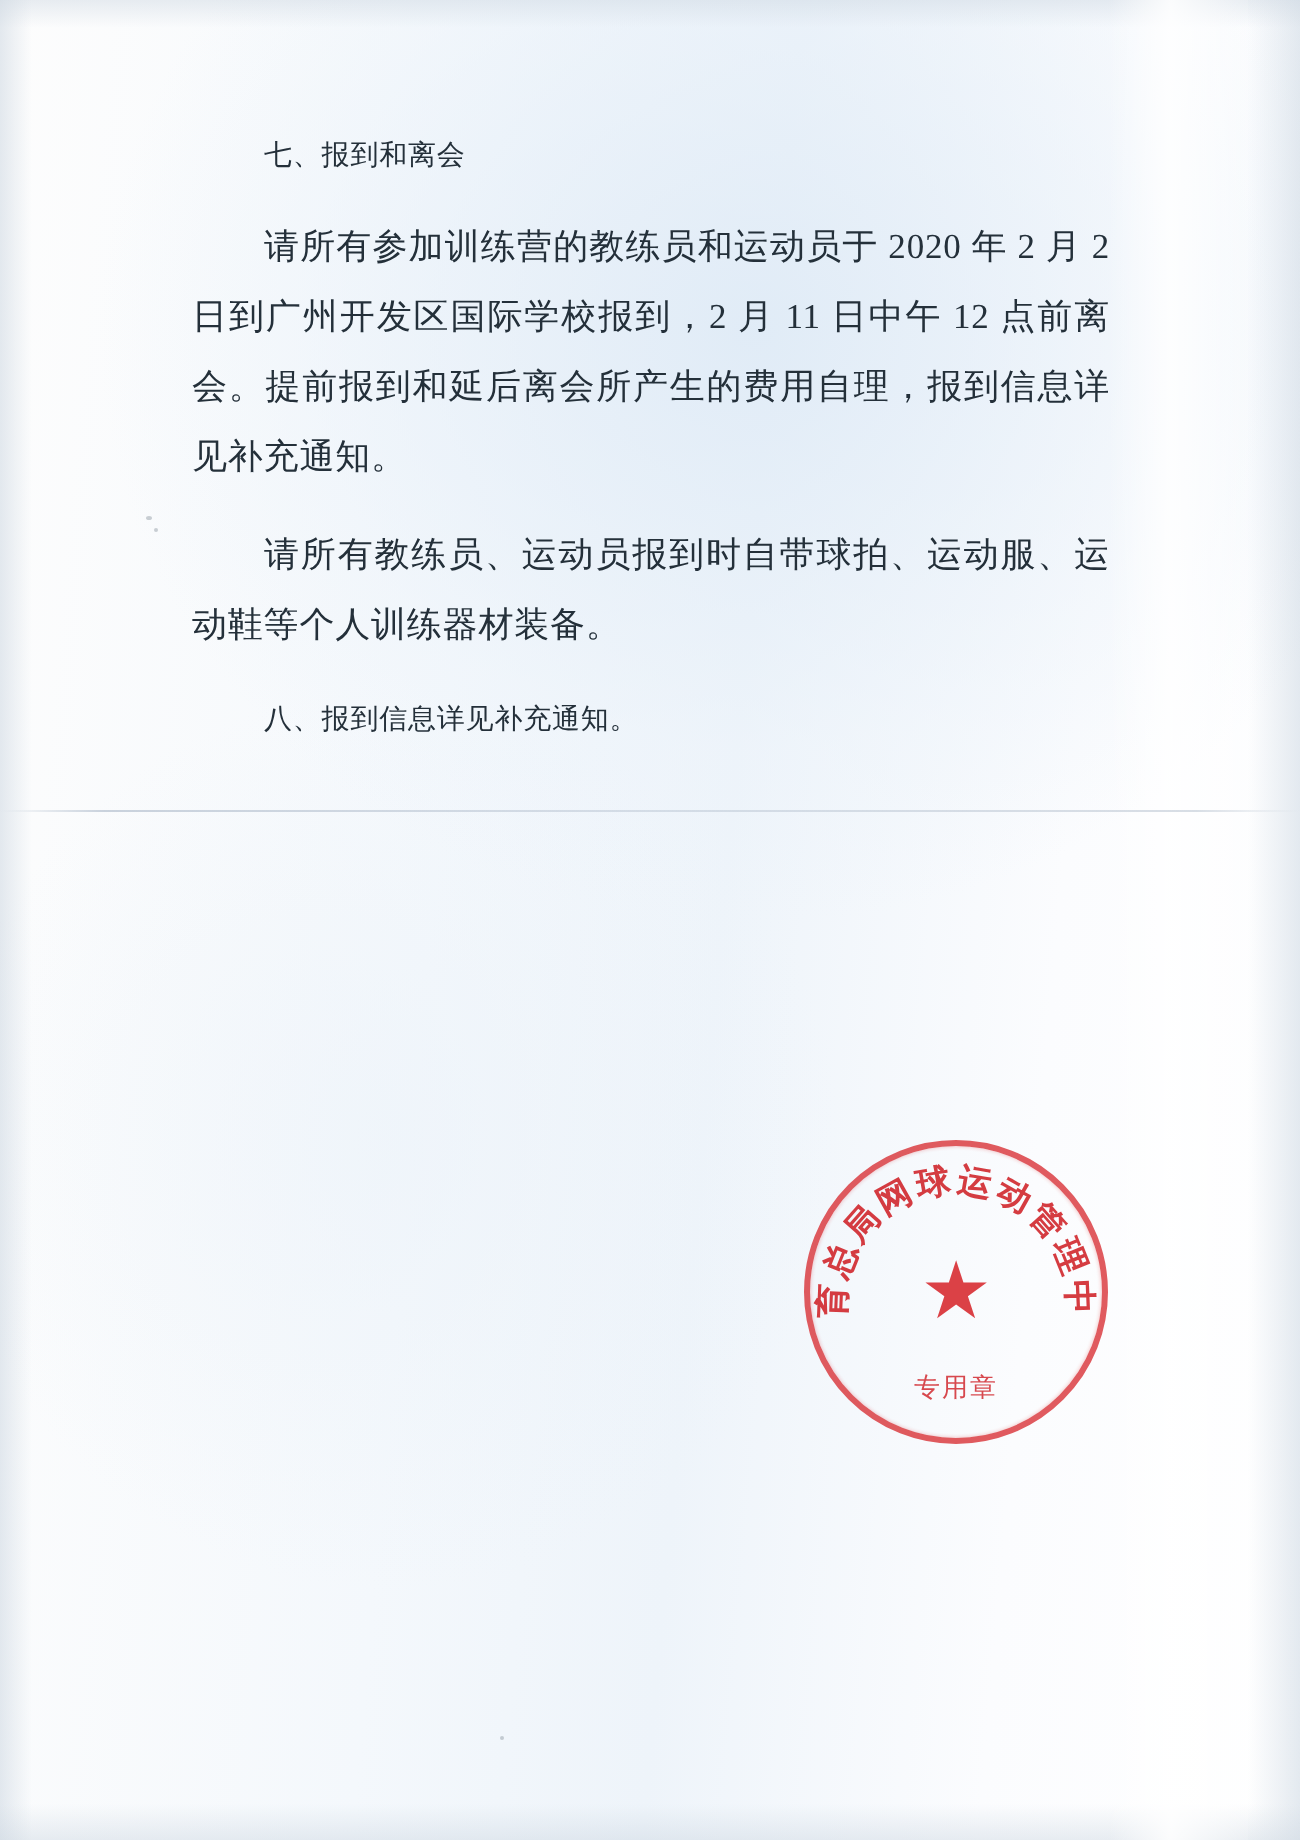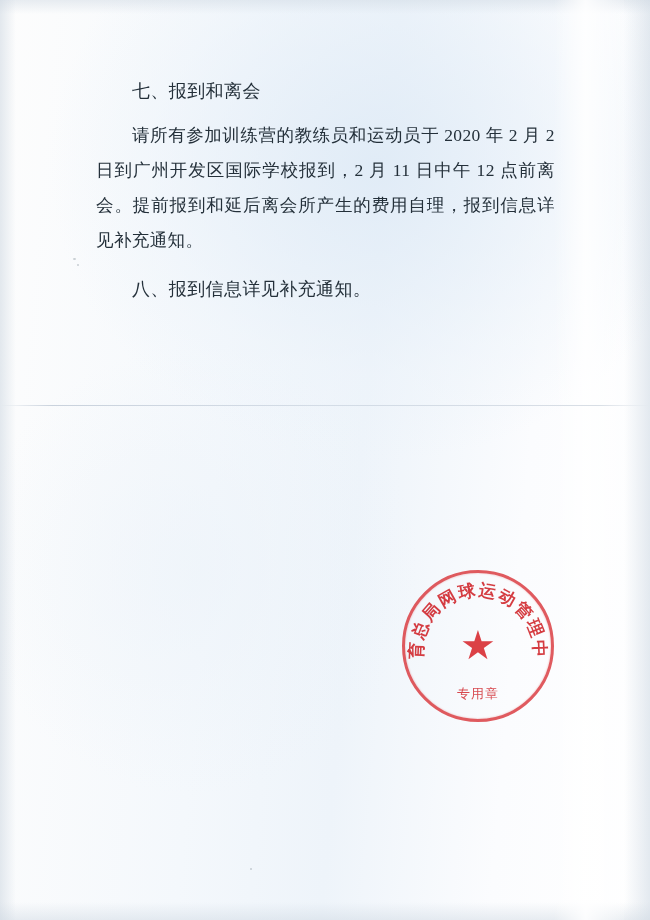--- a/index.html
+++ b/index.html
@@ -87,24 +87,24 @@
     line-height: 35px;
     color: #24303a;
     text-align: justify;
     margin: 0 11px 8px 0;
     letter-spacing: 0.4px;
   }
   .para.indent {
     text-indent: 36px;
   }
   .heading {
-    font-size: 18px;
+    font-size: 14px;
     line-height: 34px;
     color: #24303a;
-    margin: 12px 0 6px 0;
+    margin: 0 0 6px 0;
     text-indent: 36px;
     letter-spacing: 0.4px;
   }
   .gap-a { margin-top: 10px; }
   .gap-b { margin-top: 14px; }
 
   
   .speck {
     position: absolute;
     background: rgba(140,150,160,0.45);
@@ -196,20 +196,21 @@
   <div class="bright-strip"></div>
   <div class="fold-line"></div>
 
   <div class="speck" style="left:73px; top:258px; width:3px; height:2px;"></div>
   <div class="speck" style="left:77px; top:264px; width:2px; height:2px;"></div>
   <div class="speck" style="left:250px; top:868px; width:2px; height:2px;"></div>
 
   <div class="doc-body">
     <p class="heading">七、报到和离会</p>
     <p class="para indent gap-a">请所有参加训练营的教练员和运动员于 2020 年 2 月 2 日到广州开发区国际学校报到，2 月 11 日中午 12 点前离会。提前报到和延后离会所产生的费用自理，报到信息详见补充通知。</p>
+    <p class="para indent gap-b">请所有教练员、运动员报到时自带球拍、运动服、运动鞋等个人训练器材装备。</p>
     <p class="heading gap-b">八、报到信息详见补充通知。</p>
   </div>
 
   <div class="seal">
     <div class="seal-ring"></div>
     <svg class="seal-arc" viewBox="0 0 152 152">
       <defs>
         <path id="arcTop" d="M 20,82 A 56,56 0 0 1 132,82"></path>
         <path id="arcBottom" d="M 34,96 A 46,46 0 0 0 118,96"></path>
       </defs>

